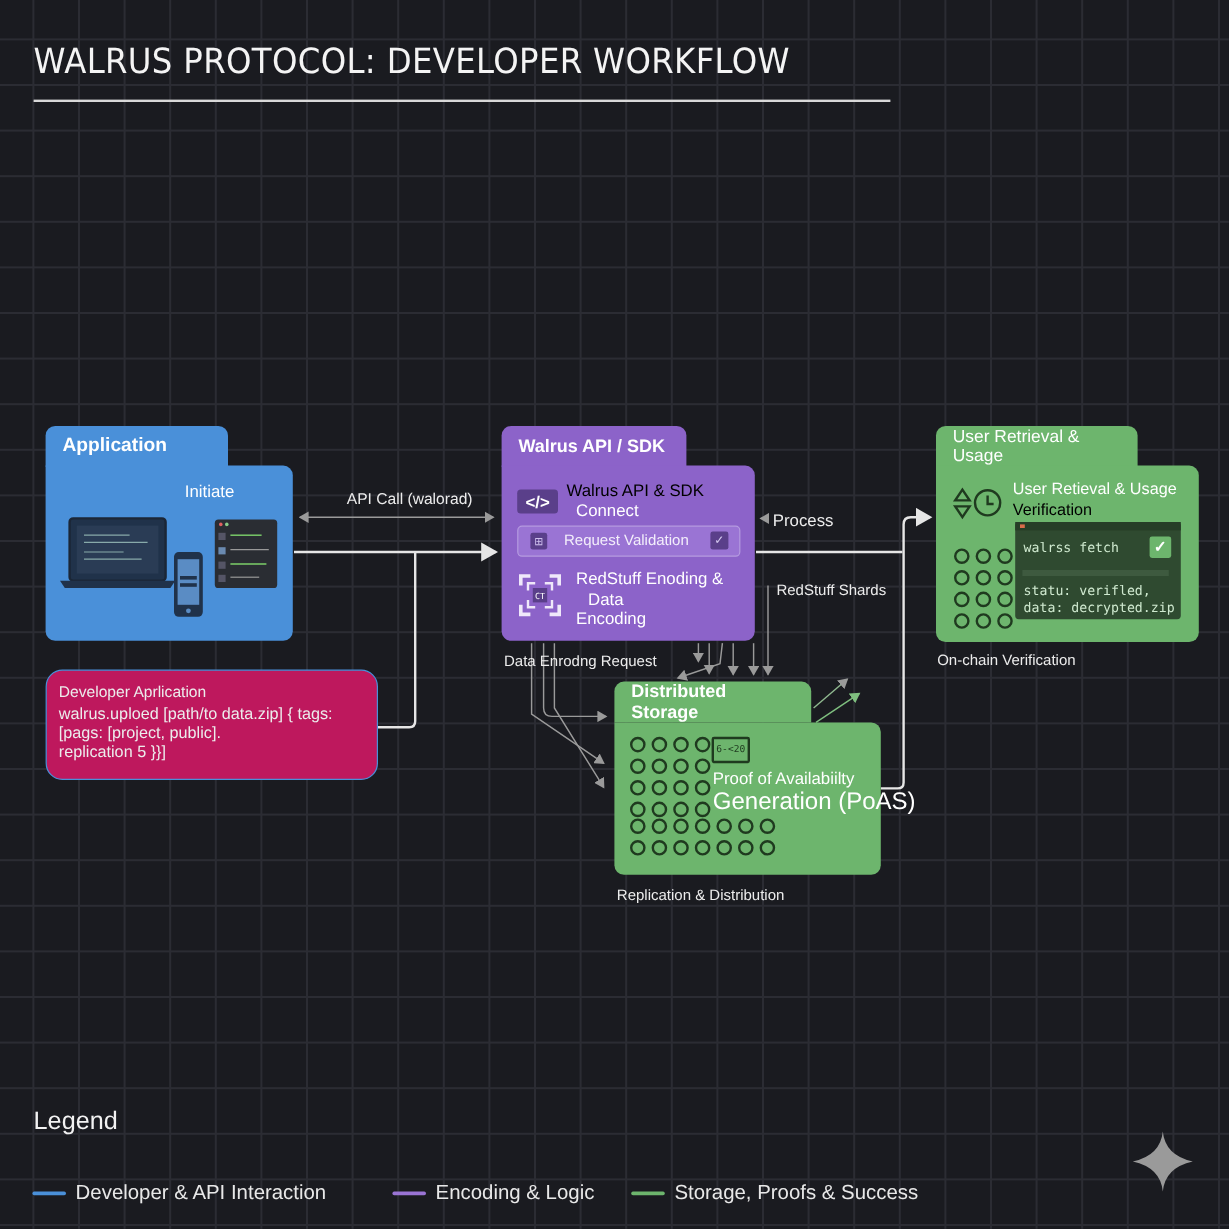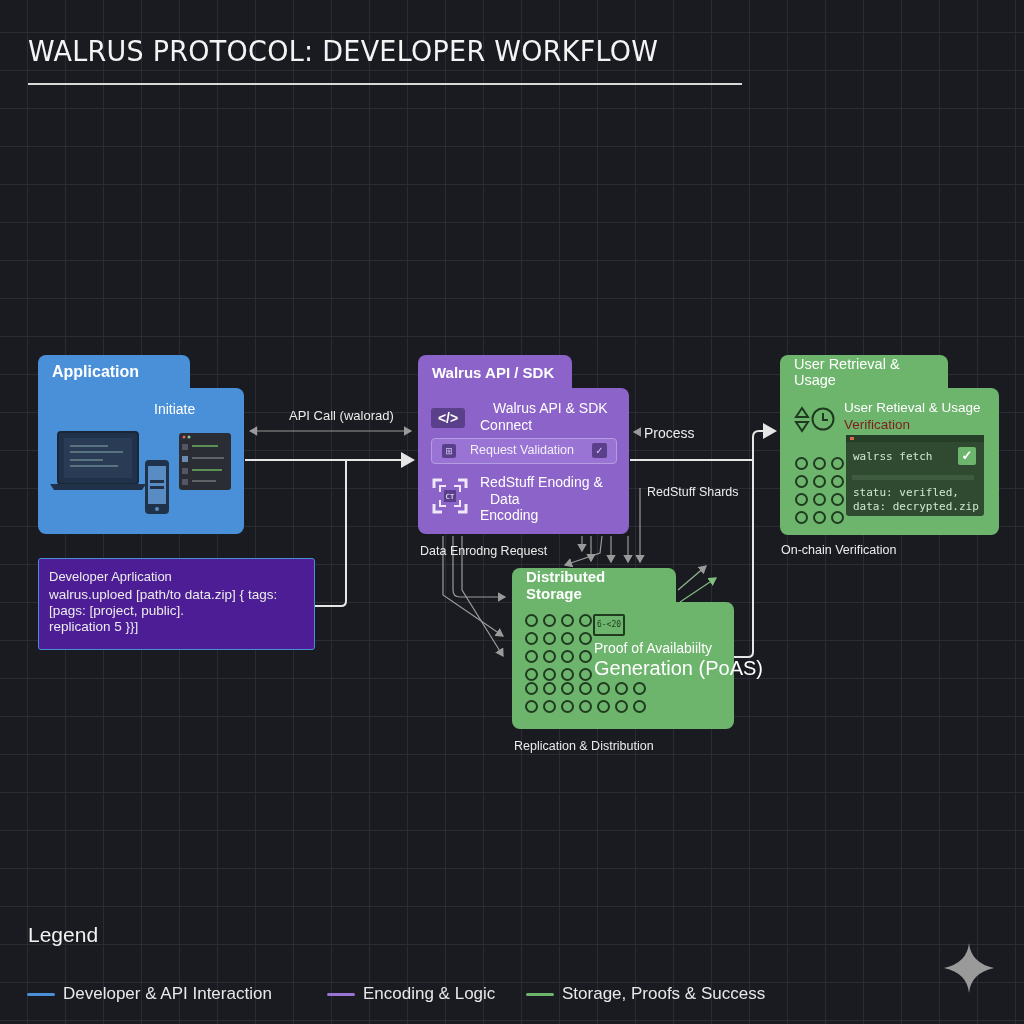--- a/index.html
+++ b/index.html
@@ -116,35 +116,35 @@
       <line x1="14" y1="14" x2="40" y2="14" stroke="#7ccf6a" stroke-width="1.2"></line>
     <rect x="4" y="24" width="6" height="6" fill="#6a8ab0"></rect>
       <line x1="14" y1="26" x2="46" y2="26" stroke="#999" stroke-width="1"></line>
     <rect x="4" y="36" width="6" height="6" fill="#556"></rect>
       <line x1="14" y1="38" x2="44" y2="38" stroke="#7ccf6a" stroke-width="1.2"></line>
     <rect x="4" y="47" width="6" height="6" fill="#556"></rect>
       <line x1="14" y1="49" x2="38" y2="49" stroke="#999" stroke-width="1"></line>
   </svg>
 </div>
 
-<div class="abs" style="left:38px;top:558px;width:275px;height:90px;border:1.5px solid #4a90d9;border-radius:3px;background:#4c1d95;">
+<div class="abs" style="left:38px;top:558px;width:275px;height:90px;border:1.5px solid #4a90d9;border-radius:14px;background:#be185d;">
   <div class="lbl" style="left:10px;top:10px;font-size:13px;">Developer Aprlication</div>
   <div class="lbl" style="left:10px;top:28px;font-size:13.5px;">walrus.uploed [path/to data.zip] { tags:</div>
   <div class="lbl" style="left:10px;top:44px;font-size:13.5px;">[pags: [project, public].</div>
   <div class="lbl" style="left:10px;top:60px;font-size:13.5px;">replication 5 }}]</div>
 </div>
 
 <div class="lbl" style="left:289px;top:408px;font-size:13px;">API Call (walorad)</div>
 
 <div class="tab purple" style="left:418px;top:355px;width:126px;height:34px;font-size:15px;">
   <span>Walrus API / SDK</span>
 </div>
 <div class="card purple" style="left:418px;top:388px;width:211px;height:146px;">
   <div class="abs" style="left:13px;top:20px;width:34px;height:20px;background:#5a3f8a;border-radius:3px;color:#fff;font-size:14px;font-weight:700;text-align:center;line-height:20px;">&lt;/&gt;</div>
-  <div class="lbl" style="left:75px;top:12px;font-size:14px;color:#ffffff;">Walrus API &amp; SDK</div>
+  <div class="lbl" style="left:54px;top:12px;font-size:14px;color:#000000;">Walrus API &amp; SDK</div>
   <div class="lbl" style="left:62px;top:29px;font-size:14px;color:#fff;">Connect</div>
   <div class="abs" style="left:13px;top:50px;width:184px;height:24px;border:1px solid #b59be0;background:#9a74d4;border-radius:4px;">
     <div class="abs" style="left:10px;top:5px;width:14px;height:14px;background:#5a3f8a;border-radius:2px;color:#cfc0ee;font-size:9px;text-align:center;line-height:14px;">⊞</div>
     <div class="lbl" style="left:38px;top:4px;font-size:12.5px;color:#f3eefb;">Request Validation</div>
     <div class="abs" style="left:160px;top:4px;width:15px;height:15px;background:#5a3f8a;border-radius:2px;color:#d6caf0;font-size:10px;text-align:center;line-height:15px;">✓</div>
   </div>
   <svg width="36" height="36" style="left:14px;top:90px;">
     <path d="M2,10 L2,2 L10,2 M26,2 L34,2 L34,10 M34,26 L34,34 L26,34 M10,34 L2,34 L2,26" fill="none" stroke="#efe8fa" stroke-width="3"></path>
     <path d="M8,14 L8,8 L14,8 M22,8 L28,8 L28,14 M28,22 L28,28 L22,28 M14,28 L8,28 L8,22" fill="none" stroke="#efe8fa" stroke-width="2"></path>
     <rect x="12" y="12" width="12" height="12" fill="#5a3f8a"></rect>
@@ -209,21 +209,21 @@
 <div class="card green" style="left:780px;top:388px;width:219px;height:147px;">
   <svg width="20" height="28" style="left:14px;top:18px;">
     <path d="M8,2 L14,11 L2,11 z" fill="none" stroke="#1f3a1f" stroke-width="2"></path>
     <path d="M2,16 L14,16 L8,25 z" fill="none" stroke="#1f3a1f" stroke-width="2"></path>
   </svg>
   <svg width="26" height="26" style="left:30px;top:18px;">
     <circle cx="13" cy="13" r="10.5" fill="none" stroke="#1f3a1f" stroke-width="2"></circle>
     <path d="M13,7 L13,14 L18,14" fill="none" stroke="#1f3a1f" stroke-width="2"></path>
   </svg>
   <div class="lbl" style="left:64px;top:12px;font-size:13.5px;color:#fff;">User Retieval &amp; Usage</div>
-  <div class="lbl" style="left:64px;top:29px;font-size:13.5px;color:#7f1d1d;">Verification</div>
+  <div class="lbl" style="left:64px;top:29px;font-size:13.5px;color:#000000;">Verification</div>
   <div class="dots" style="left:15px;top:69px;grid-template-columns:repeat(3,9px);">
     <span class="dot"></span>
       <span class="dot"></span>
       <span class="dot"></span>
     <span class="dot"></span>
       <span class="dot"></span>
       <span class="dot"></span>
     <span class="dot"></span>
       <span class="dot"></span>
       <span class="dot"></span>

